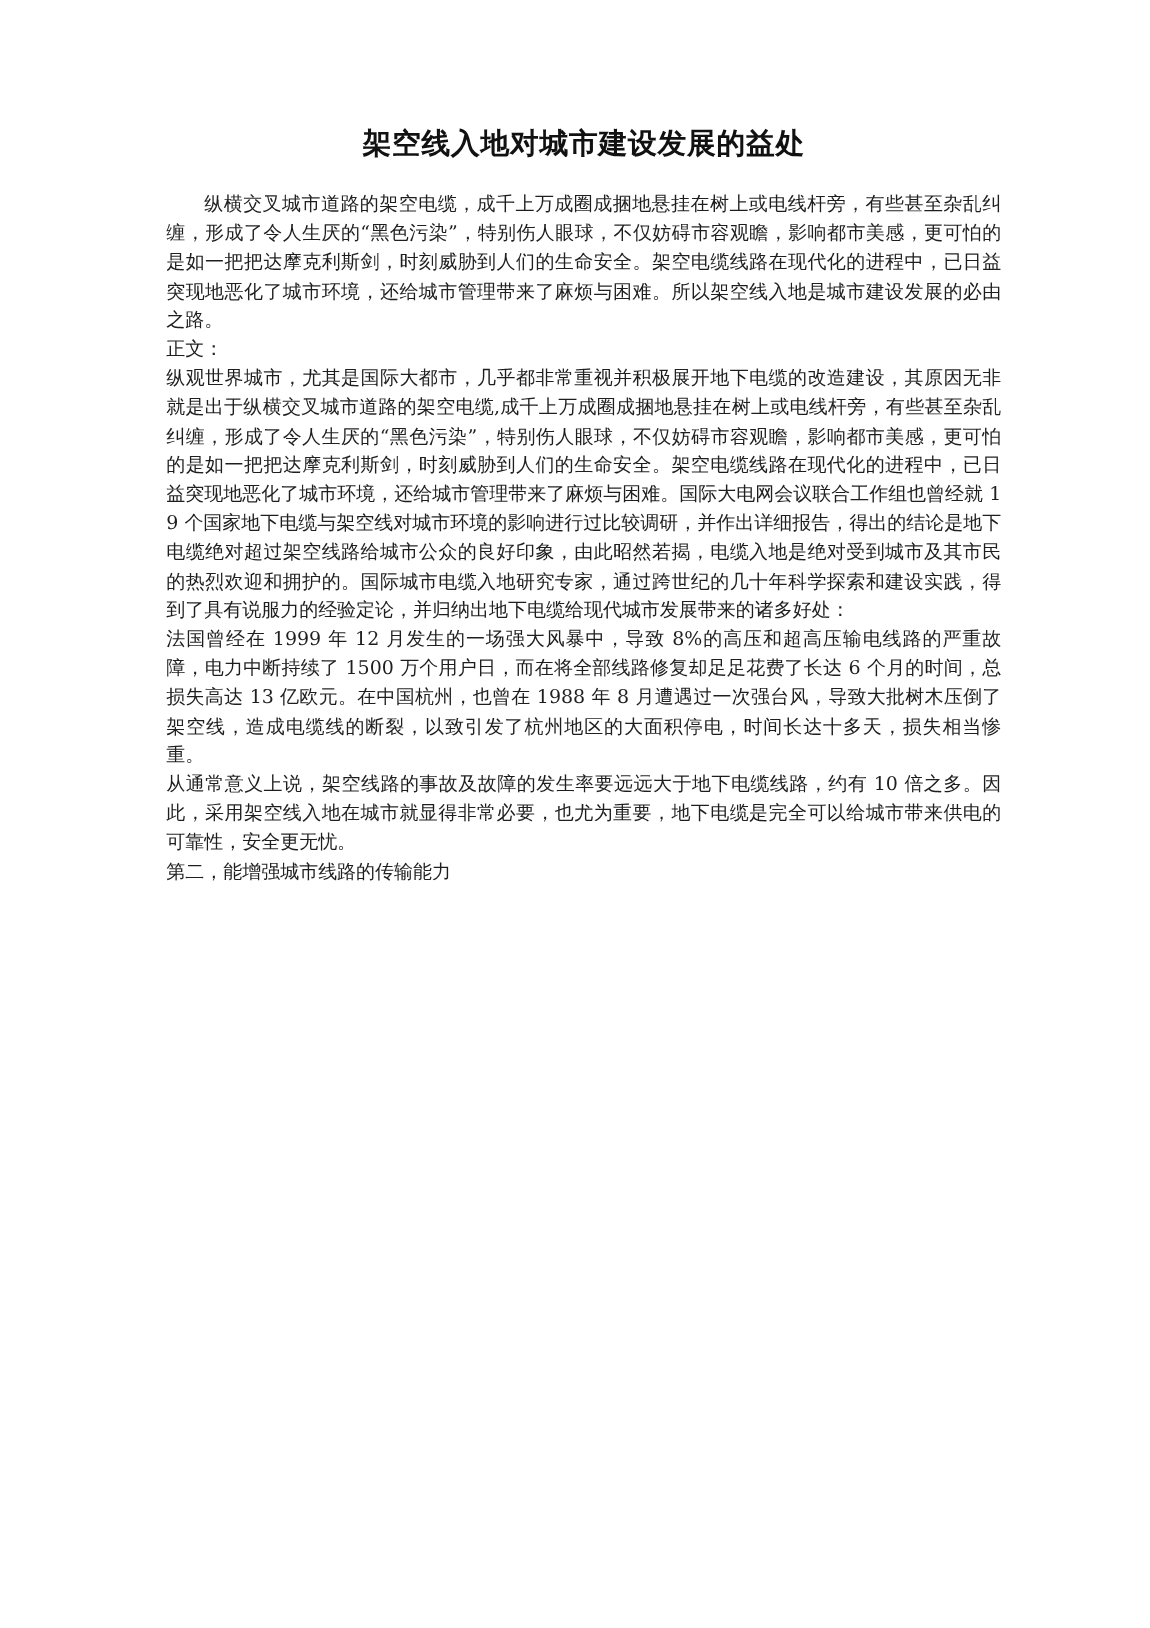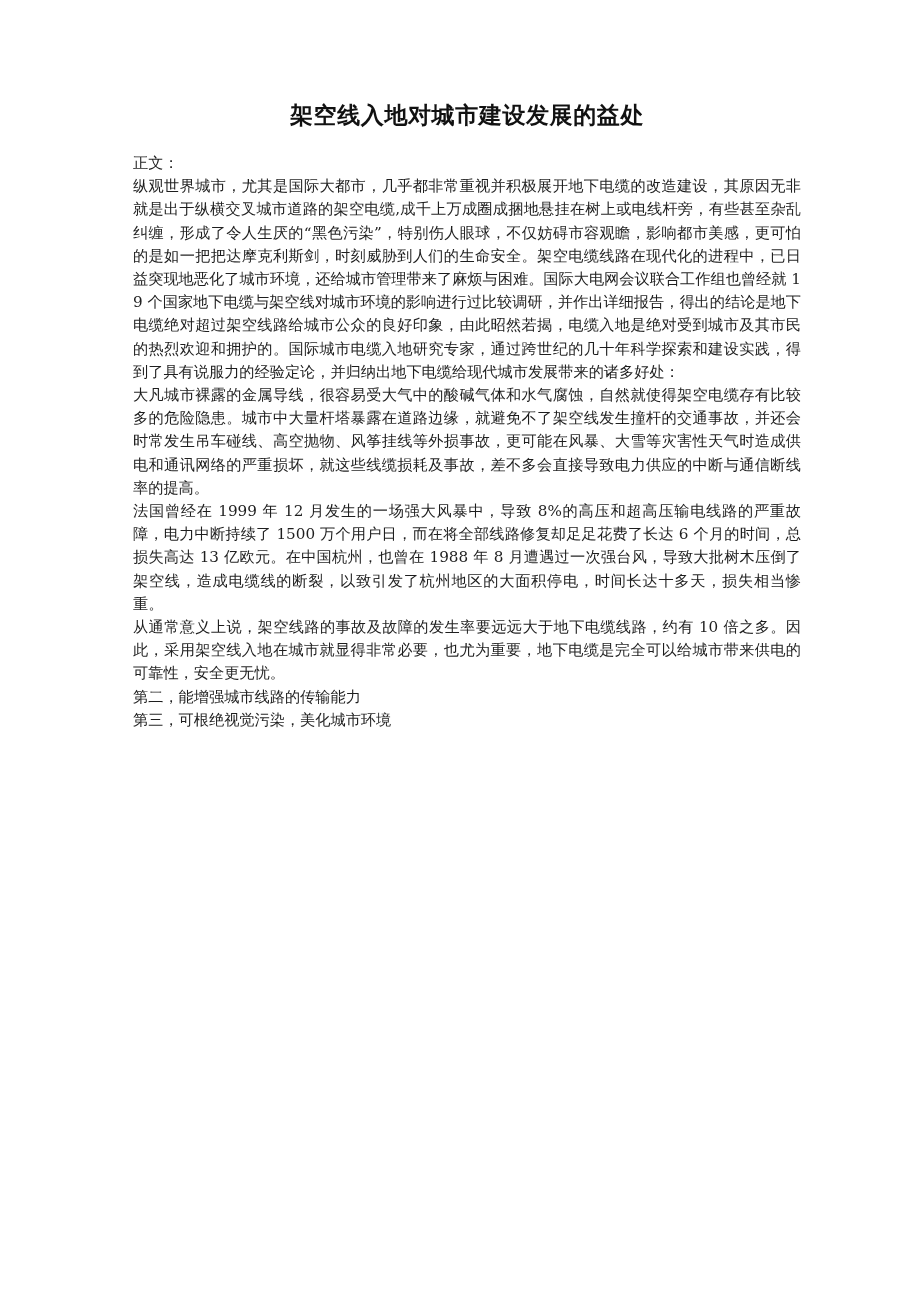--- a/index.html
+++ b/index.html
@@ -71,33 +71,32 @@
   }
 </style>
 </head>
 <body>
 
 <div class="page">
   <div class="content">
 
     <h1 class="doc-title">架空线入地对城市建设发展的益处</h1>
 
+    <p class="para indent">纵横交叉城市道路的架空电缆，成千上万成圈成捆地悬挂在树上或电线杆旁，有些甚至杂乱纠缠，形成了令人生厌的“黑色污染”，特别伤人眼球，不仅妨碍市容观瞻，影响都市美感，更可怕的是如一把把达摩克利斯剑，时刻威胁到人们的生命安全。架空电缆线路在现代化的进程中，已日益突现地恶化了城市环境，还给城市管理带来了麻烦与困难。所以架空线入地是城市建设发展的必由之路。</p>
 
     <p class="para">正文：</p>
 
     <p class="para">纵观世界城市，尤其是国际大都市，几乎都非常重视并积极展开地下电缆的改造建设，其原因无非就是出于纵横交叉城市道路的架空电缆,成千上万成圈成捆地悬挂在树上或电线杆旁，有些甚至杂乱纠缠，形成了令人生厌的“黑色污染”，特别伤人眼球，不仅妨碍市容观瞻，影响都市美感，更可怕的是如一把把达摩克利斯剑，时刻威胁到人们的生命安全。架空电缆线路在现代化的进程中，已日益突现地恶化了城市环境，还给城市管理带来了麻烦与困难。国际大电网会议联合工作组也曾经就 19 个国家地下电缆与架空线对城市环境的影响进行过比较调研，并作出详细报告，得出的结论是地下电缆绝对超过架空线路给城市公众的良好印象，由此昭然若揭，电缆入地是绝对受到城市及其市民的热烈欢迎和拥护的。国际城市电缆入地研究专家，通过跨世纪的几十年科学探索和建设实践，得到了具有说服力的经验定论，并归纳出地下电缆给现代城市发展带来的诸多好处：</p>
 
 
-    <p class="para">大凡城市裸露的金属导线，很容易受大气中的酸碱气体和水气腐蚀，自然就使得架空电缆存有比较多的危险隐患。城市中大量杆塔暴露在道路边缘，就避免不了架空线发生撞杆的交通事故，并还会时常发生吊车碰线、高空抛物、风筝挂线等外损事故，更可能在风暴、大雪等灾害性天气时造成供电和通讯网络的严重损坏，就这些线缆损耗及事故，差不多会直接导致电力供应的中断与通信断线率的提高。</p>
 
     <p class="para">法国曾经在 1999 年 12 月发生的一场强大风暴中，导致 8%的高压和超高压输电线路的严重故障，电力中断持续了 1500 万个用户日，而在将全部线路修复却足足花费了长达 6 个月的时间，总损失高达 13 亿欧元。在中国杭州，也曾在 1988 年 8 月遭遇过一次强台风，导致大批树木压倒了架空线，造成电缆线的断裂，以致引发了杭州地区的大面积停电，时间长达十多天，损失相当惨重。</p>
 
     <p class="para">从通常意义上说，架空线路的事故及故障的发生率要远远大于地下电缆线路，约有 10 倍之多。因此，采用架空线入地在城市就显得非常必要，也尤为重要，地下电缆是完全可以给城市带来供电的可靠性，安全更无忧。</p>
 
     <p class="para">第二，能增强城市线路的传输能力</p>
 
 
 
-    <p class="para">第三，可根绝视觉污染，美化城市环境</p>
 
 
   </div>
 </div>
 
 </body></html>

